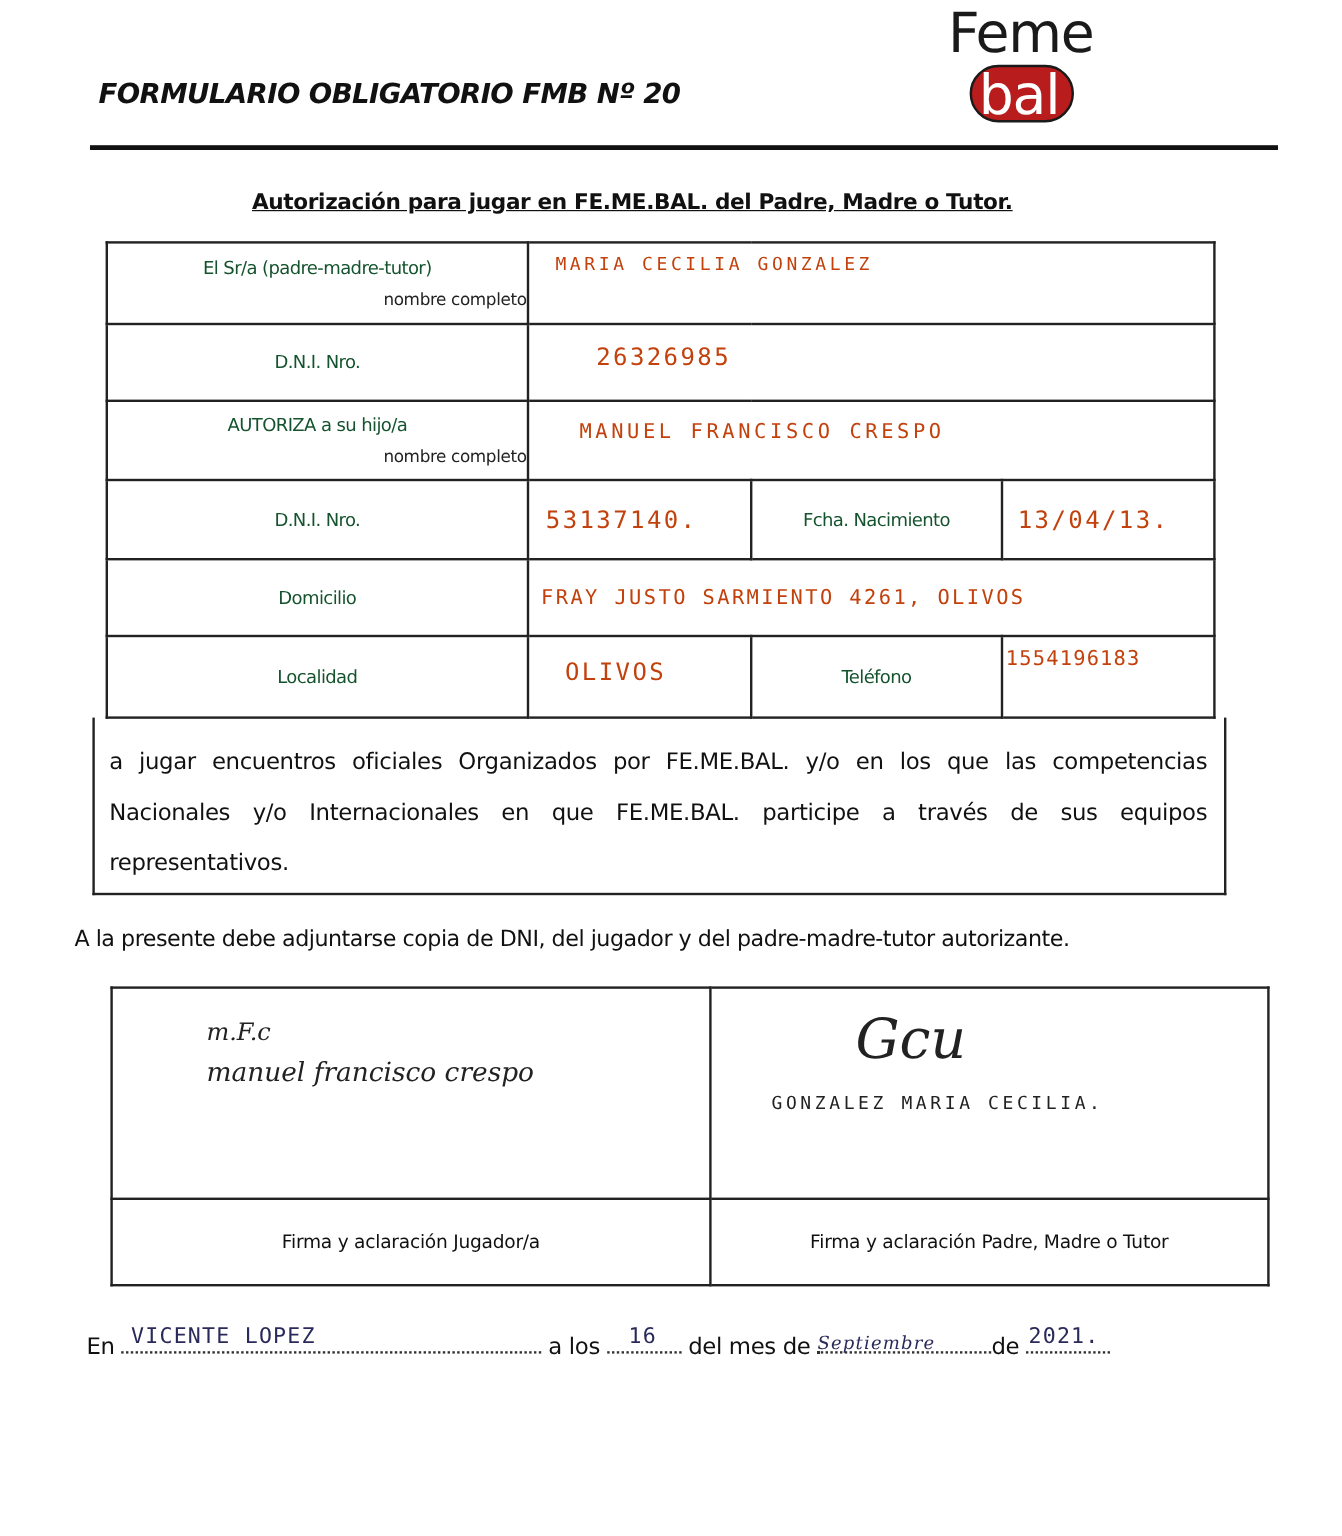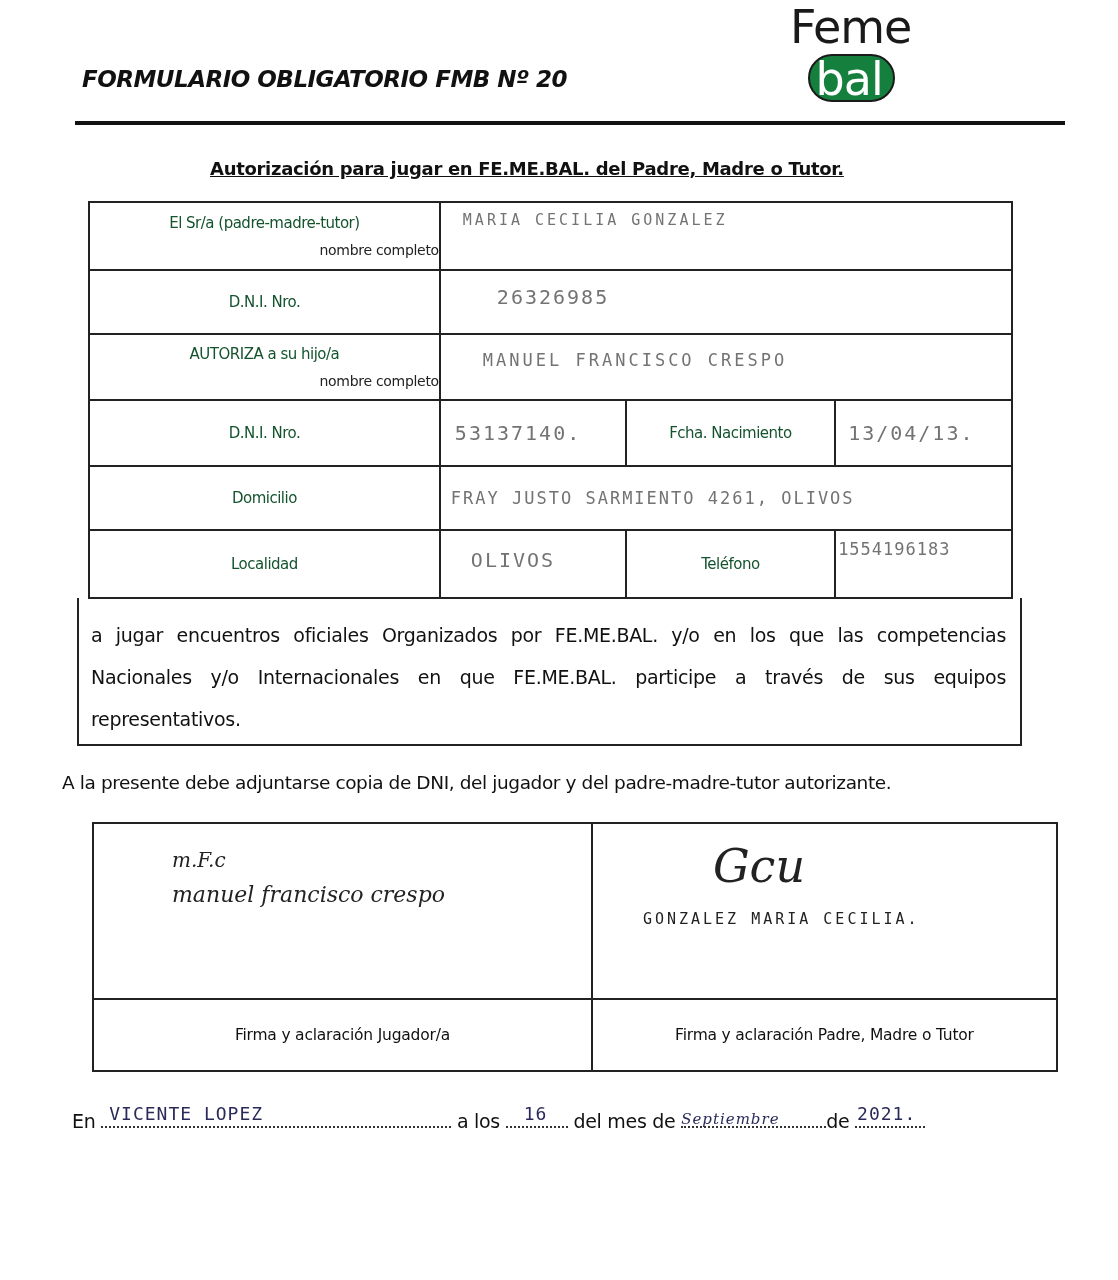--- a/index.html
+++ b/index.html
@@ -1,28 +1,28 @@
 <!DOCTYPE html>
 <html><head>
 <meta charset="utf-8">
 <style>
   html, body { margin:0; padding:0; }
   body { width:1118px; height:1280px; background:#ffffff; position:relative; overflow:hidden;
          font-family:"Liberation Sans", sans-serif; color:#111; }
   .abs { position:absolute; }
   .logo { left:790px; top:0px; height:50px; font-family:"DejaVu Sans", sans-serif; font-size:46px; color:#1a1a1a; letter-spacing:-1px; display:flex; align-items:center;flex-direction:column; }
-  .logo .bal { display:inline-block; background:#15803d; color:#fff; border-radius:26px; padding:0 10px 0 6px; margin-left:1px; border:2px solid #1a1a1a; line-height:46px; height:44px;text-align:center; }
+  .logo .bal { display:inline-block; background:#b91c1c; color:#fff; border-radius:26px; padding:0 10px 0 6px; margin-left:1px; border:2px solid #1a1a1a; line-height:46px; height:44px;text-align:center; }
   .form-title { left:82px; top:66px; font-family:"DejaVu Sans", sans-serif; font-weight:bold; font-style:italic; font-size:23px; color:#111; letter-spacing:-0.5px; }
   .rule { left:75px; top:121px; width:990px; height:4px; background:#111; }
   .subtitle { left:210px; top:158px; font-family:"DejaVu Sans", sans-serif; font-weight:bold; font-size:18px; text-decoration:underline; color:#111; letter-spacing:-0.3px; }
   table.grid { position:absolute; border-collapse:collapse; }
   .grid td { border:2px solid #222; padding:0; vertical-align:middle; }
   .lbl { font-family:"DejaVu Sans", sans-serif; font-size:15px; text-align:center; color:#14532d; letter-spacing:-0.5px; }
   .sub { font-family:"DejaVu Sans", sans-serif; font-size:14px; text-align:right; color:#222; margin-top:10px; letter-spacing:-0.3px; }
-  .hand { font-family:"DejaVu Sans Mono", monospace; color:#737373; font-size:20px; letter-spacing:2px;margin-top:28px; }
+  .hand { font-family:"DejaVu Sans Mono", monospace; color:#c2410c; font-size:20px; letter-spacing:2px;margin-top:28px; }
   .hand.sm { font-size:15px; letter-spacing:3px; }
   .para-box { left:77px; top:598px; width:945px; height:148px; border:2px solid #222; border-top:none; box-sizing:border-box; }
   .para { font-family:"DejaVu Sans", sans-serif; font-size:19px; line-height:42px; color:#111; padding:16px 14px 0 12px; text-align:justify; letter-spacing:-0.3px; }
   .note { left:62px; top:772px; font-family:"DejaVu Sans", sans-serif; font-size:18.5px; color:#111; letter-spacing:-0.4px; }
   .sig-table td { border:2px solid #222; }
   .sig-hand { font-family:"DejaVu Serif", serif; font-style:italic; color:#222; font-size:22px; }
   .sig-cap { font-family:"DejaVu Sans", sans-serif; font-size:15.5px; text-align:center; color:#111; letter-spacing:-0.2px; }
   .footer { left:72px; top:1108px; font-family:"DejaVu Sans", sans-serif; font-size:19px; color:#111; white-space:nowrap; letter-spacing:-0.3px; }
   .dots { display:inline-block; border-bottom:2px dotted #333; position:relative; height:18px; vertical-align:baseline; }
   .dots .fill { position:absolute; left:8px; bottom:2px; font-family:"DejaVu Sans Mono", monospace; color:#2a2a5a; font-size:18px; letter-spacing:1px; }

